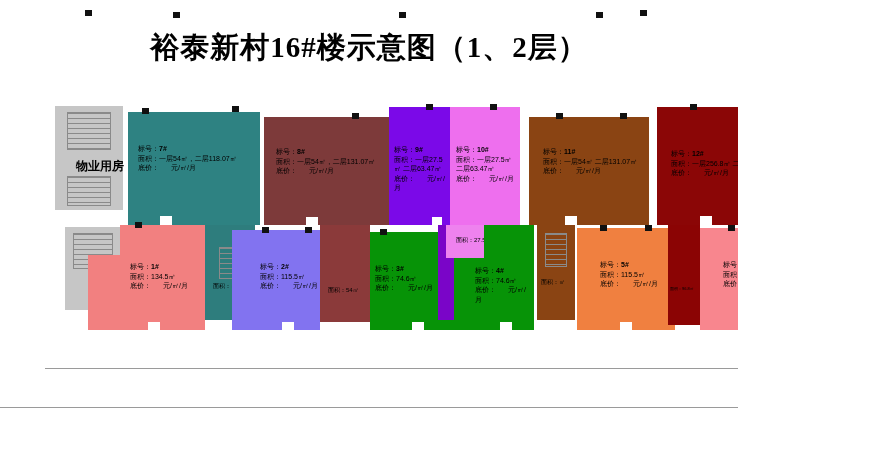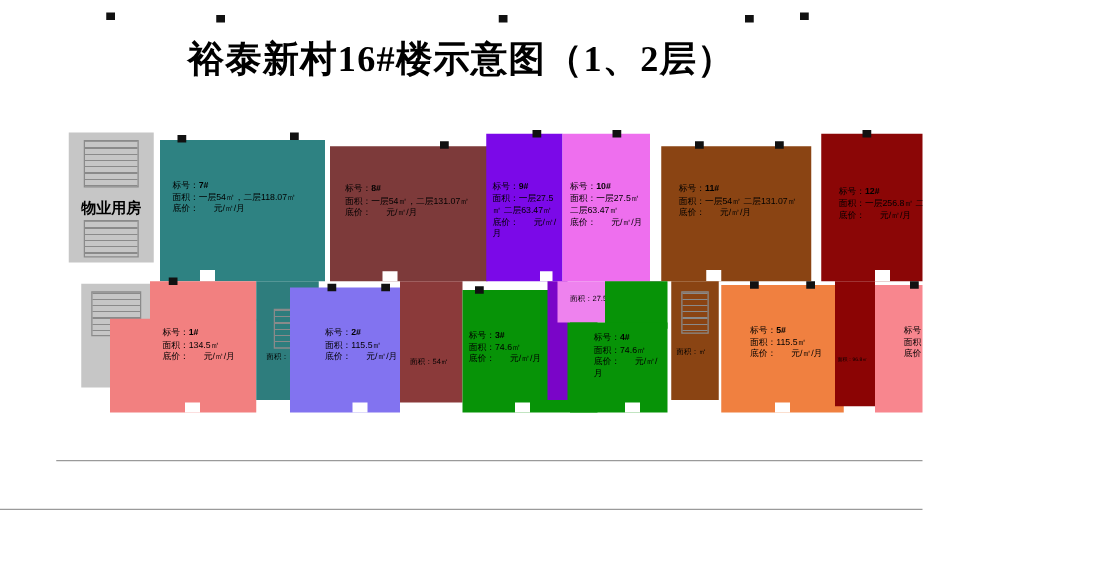--- a/index.html
+++ b/index.html
@@ -5,21 +5,21 @@
   html,body{margin:0;padding:0;background:#fff;}
   #canvas{position:relative;width:738px;height:451px;background:#fff;overflow:hidden;
           font-family:"Liberation Sans","DejaVu Sans",sans-serif;}
   
   .title{position:absolute;left:0;top:28px;width:100%;text-align:center;
          font-family:"Liberation Serif","DejaVu Serif",serif;
          font-size:29px;font-weight:bold;color:#000;letter-spacing:1px;}
   
   .blk{position:absolute;box-sizing:border-box;}
   .gray{background:#c6c6c6;}
-  .room-label{position:absolute;left:0;width:100%;text-align:center;
+  .room-label{position:absolute;left:11px;width:100%;text-align:center;
               font-size:12px;color:#000;font-weight:bold;}
   
   .stairs{position:absolute;border:1px solid #8a8a8a;
           background:repeating-linear-gradient(to bottom,#8a8a8a 0 1px,rgba(0,0,0,0) 1px 5px);}
   
   .u-info{font-size:7px;line-height:9.5px;color:#000;}
   .u-line{white-space:normal;}
   .u-id{font-weight:bold;}
   .u-price{margin-left:12px;}
   

